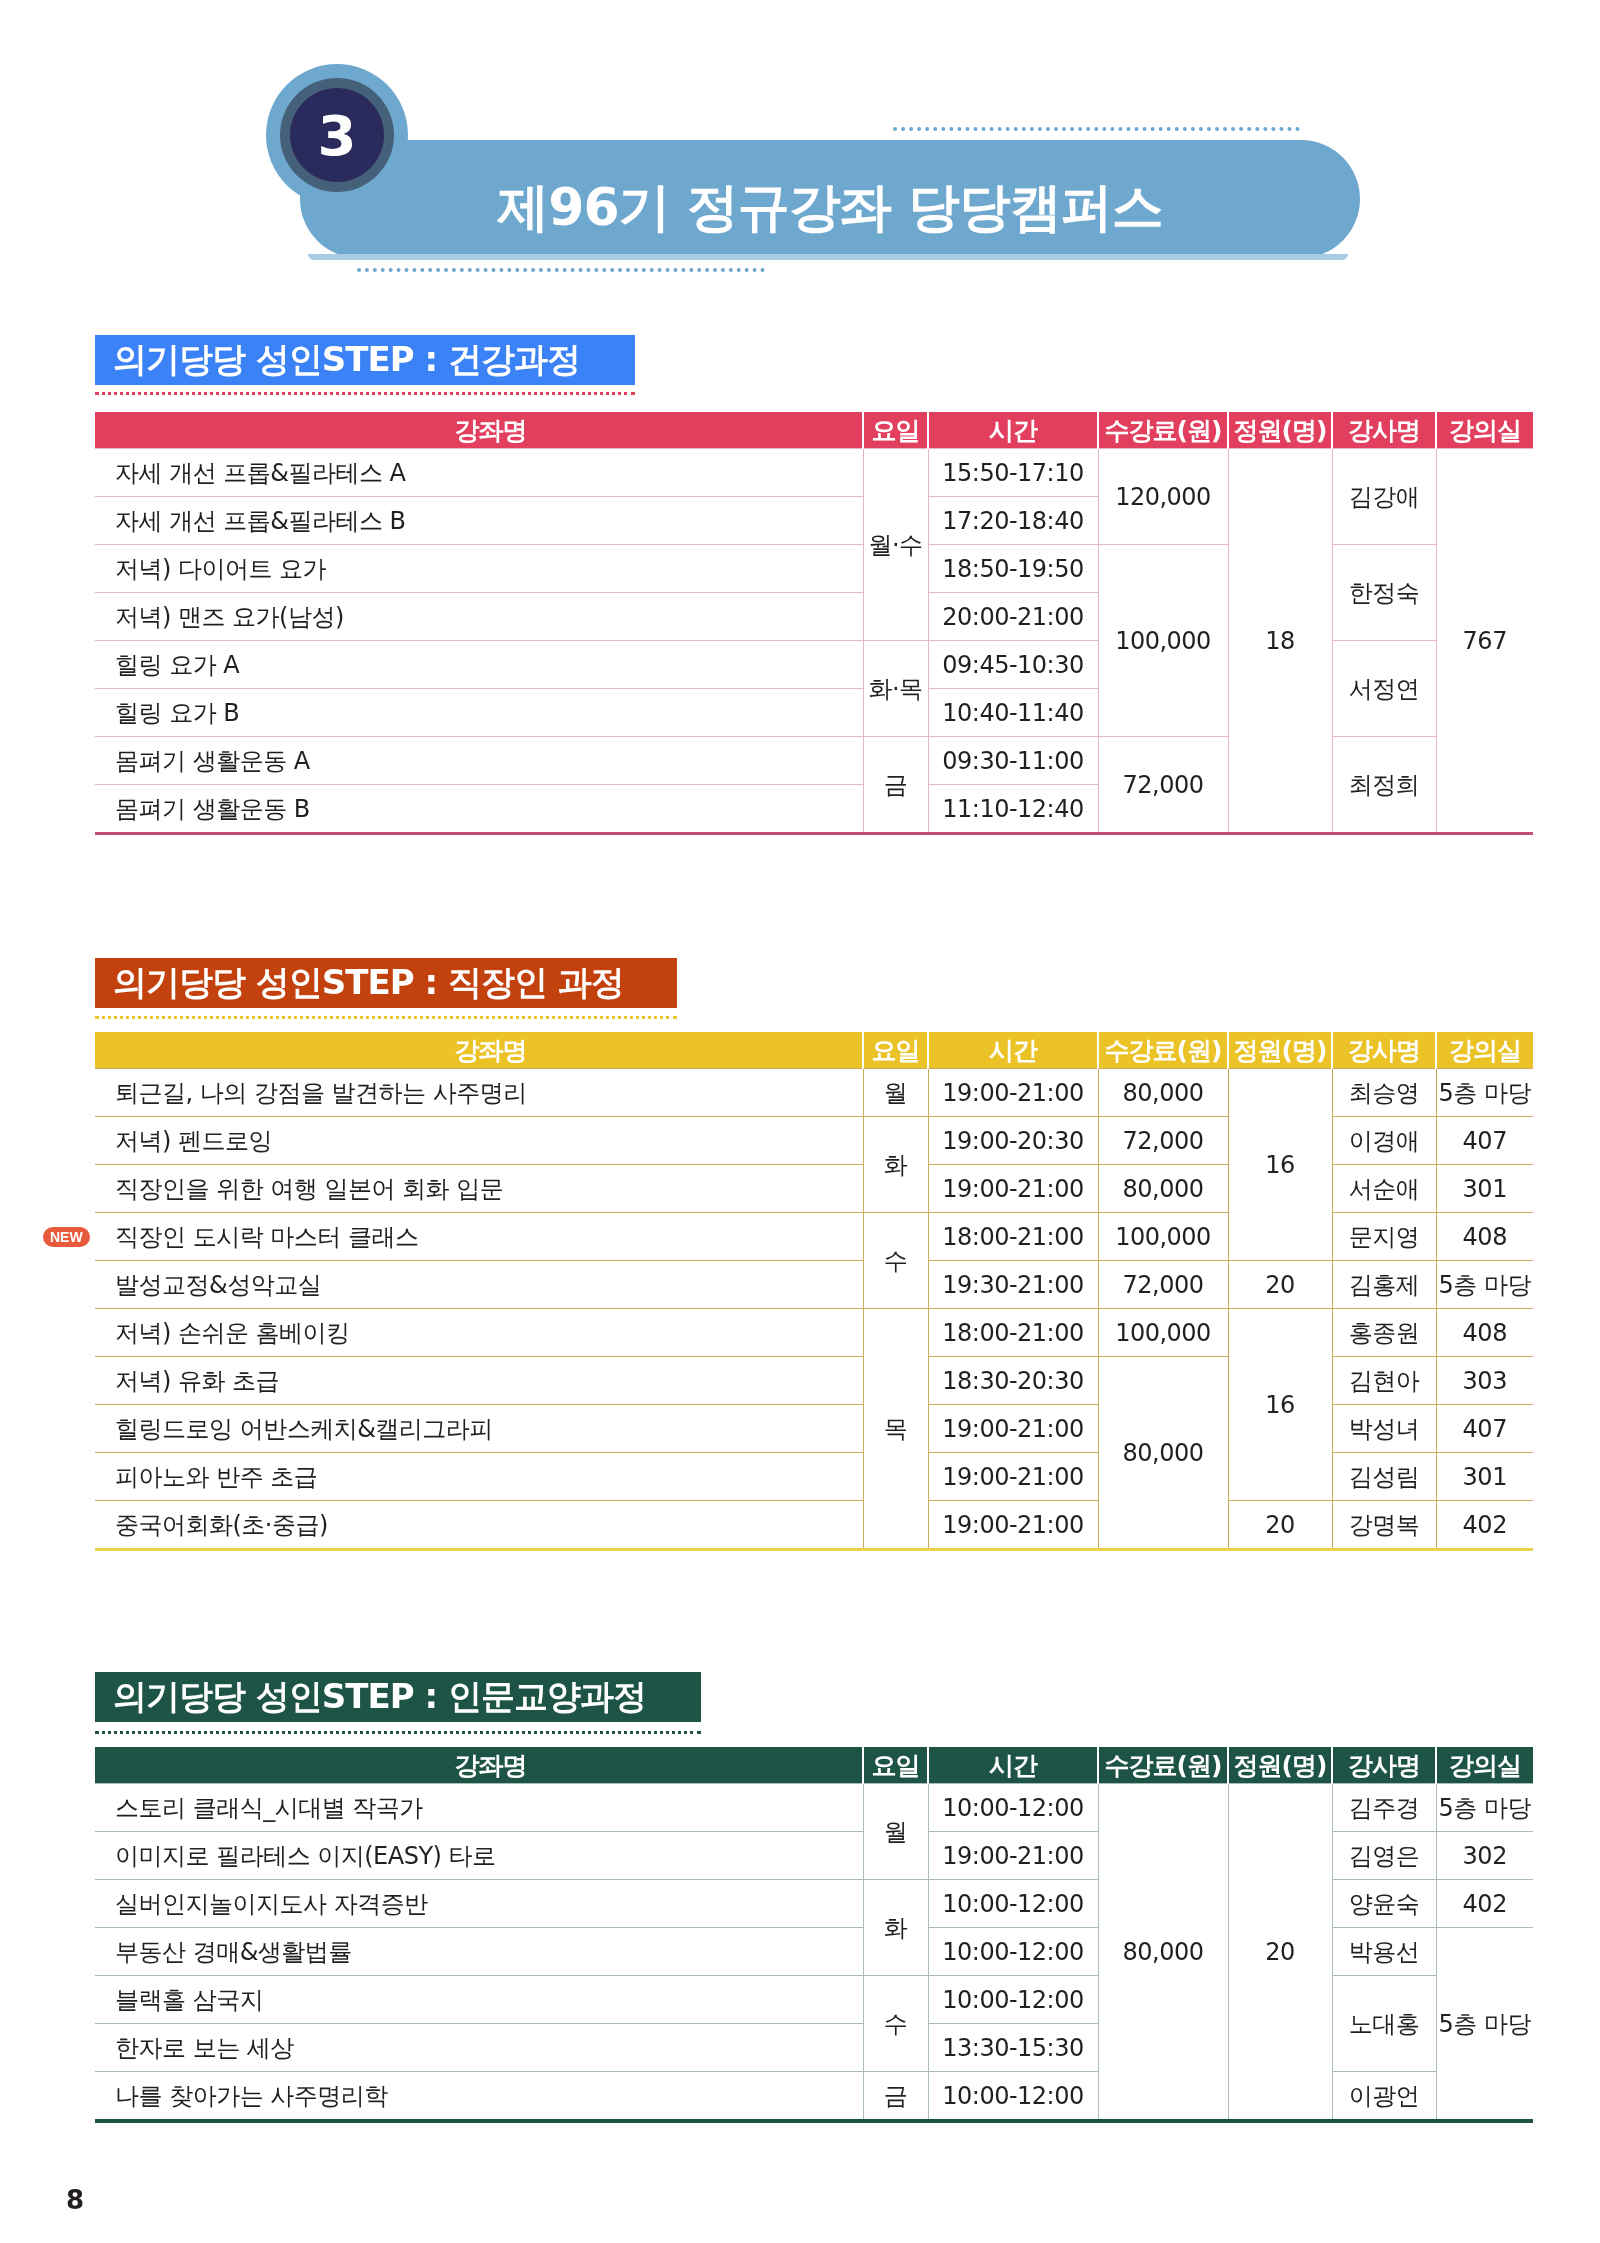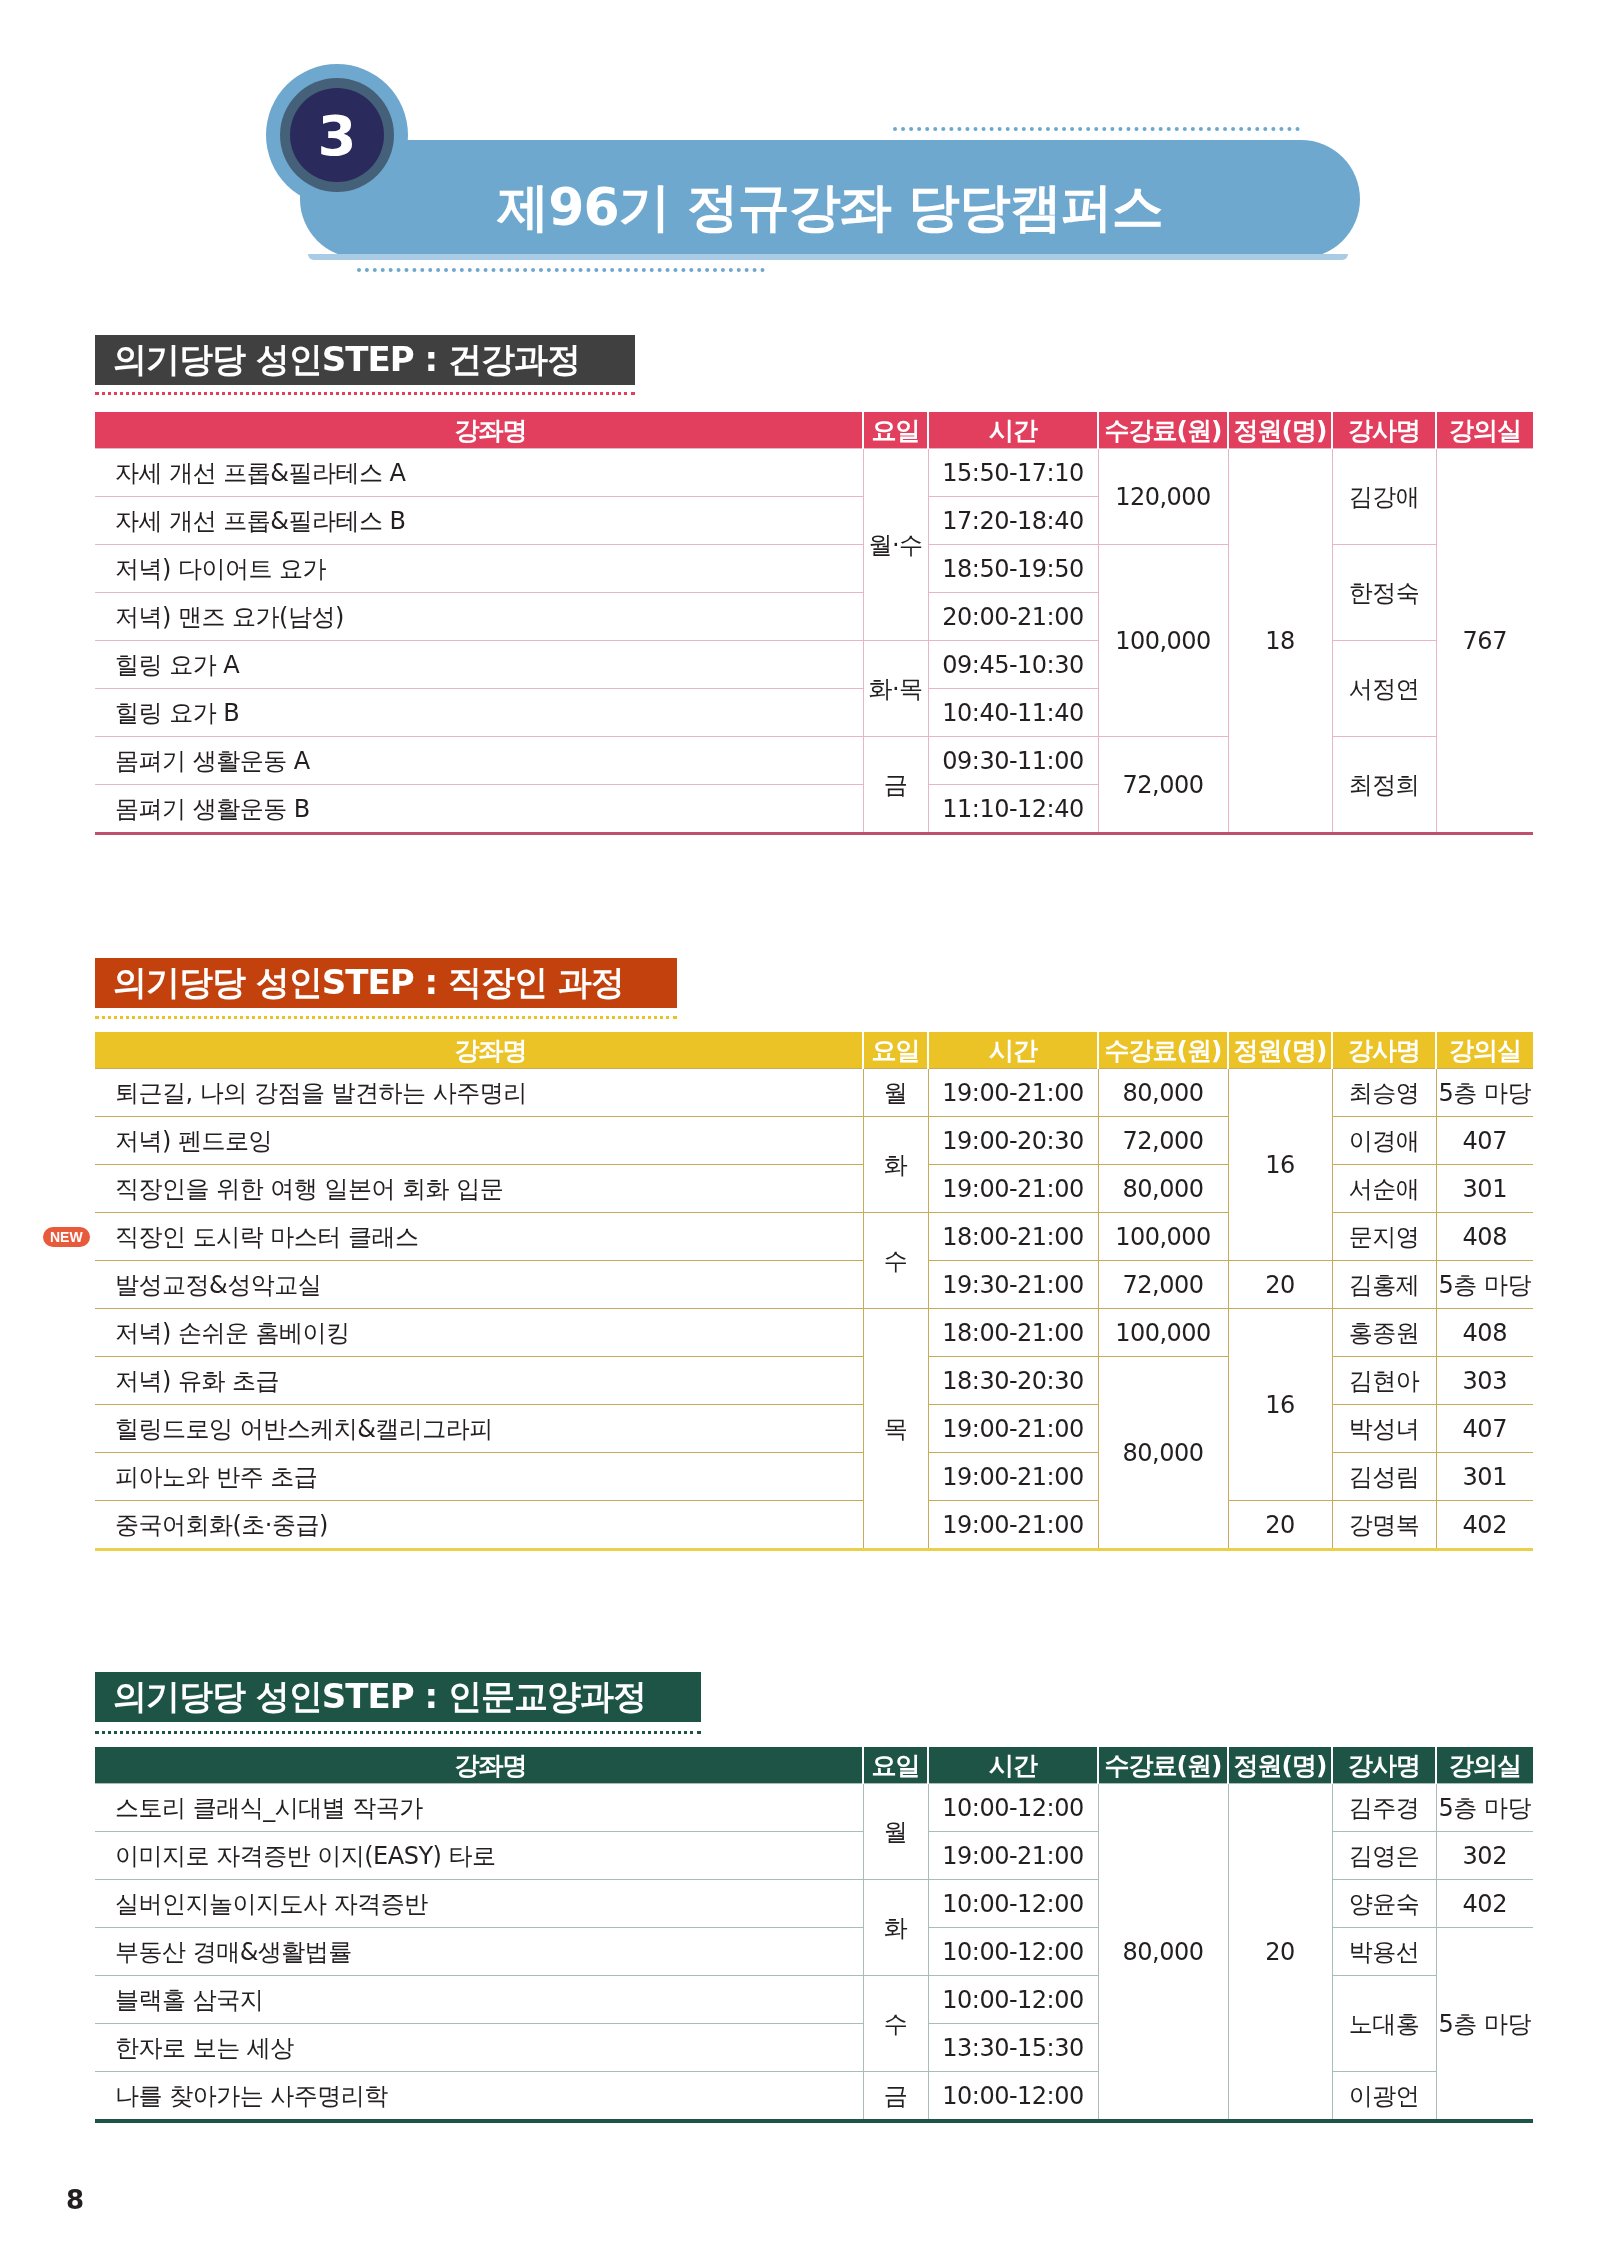--- a/index.html
+++ b/index.html
@@ -64,21 +64,21 @@
 
 <div class="dash" style="left:893px; top:127px; width:407px;"></div>
 <div class="banner-pill"></div>
 <div class="banner-pill-shadow"></div>
 <div class="banner-title">제96기 정규강좌 당당캠퍼스</div>
 <div class="badge-outer"></div>
 <div class="badge-mid"></div>
 <div class="badge-inner">3</div>
 <div class="dash" style="left:357px; top:268px; width:408px;"></div>
 
-<div class="sec-head" style="top:335px; width:540px; background:#404040;text-align:right;">의기당당 성인STEP : 건강과정</div>
+<div class="sec-head" style="top:335px; width:540px; background:#3b82f6;text-align:right;">의기당당 성인STEP : 건강과정</div>
 <div class="sec-dash" style="top:392px; width:540px; border-color:#e23e5e;"></div>
 
 <table class="course t-pink" style="top:412px;">
   <colgroup>
     <col style="width:768px">
       <col style="width:65px">
       <col style="width:170px">
       <col style="width:130px">
     <col style="width:104px">
       <col style="width:104px">
@@ -277,21 +277,21 @@
     <tr>
       <td class="name">스토리 클래식_시대별 작곡가</td>
       <td rowspan="2">월</td>
       <td>10:00-12:00</td>
       <td rowspan="7">80,000</td>
       <td rowspan="7">20</td>
       <td>김주경</td>
       <td>5층 마당</td>
     </tr>
     <tr>
-      <td class="name">이미지로 자격증반 이지(EASY) 타로</td>
+      <td class="name">이미지로 필라테스 이지(EASY) 타로</td>
       <td>19:00-21:00</td>
       <td>김영은</td>
       <td>302</td>
     </tr>
     <tr>
       <td class="name">실버인지놀이지도사 자격증반</td>
       <td rowspan="2">화</td>
       <td>10:00-12:00</td>
       <td>양윤숙</td>
       <td>402</td>

